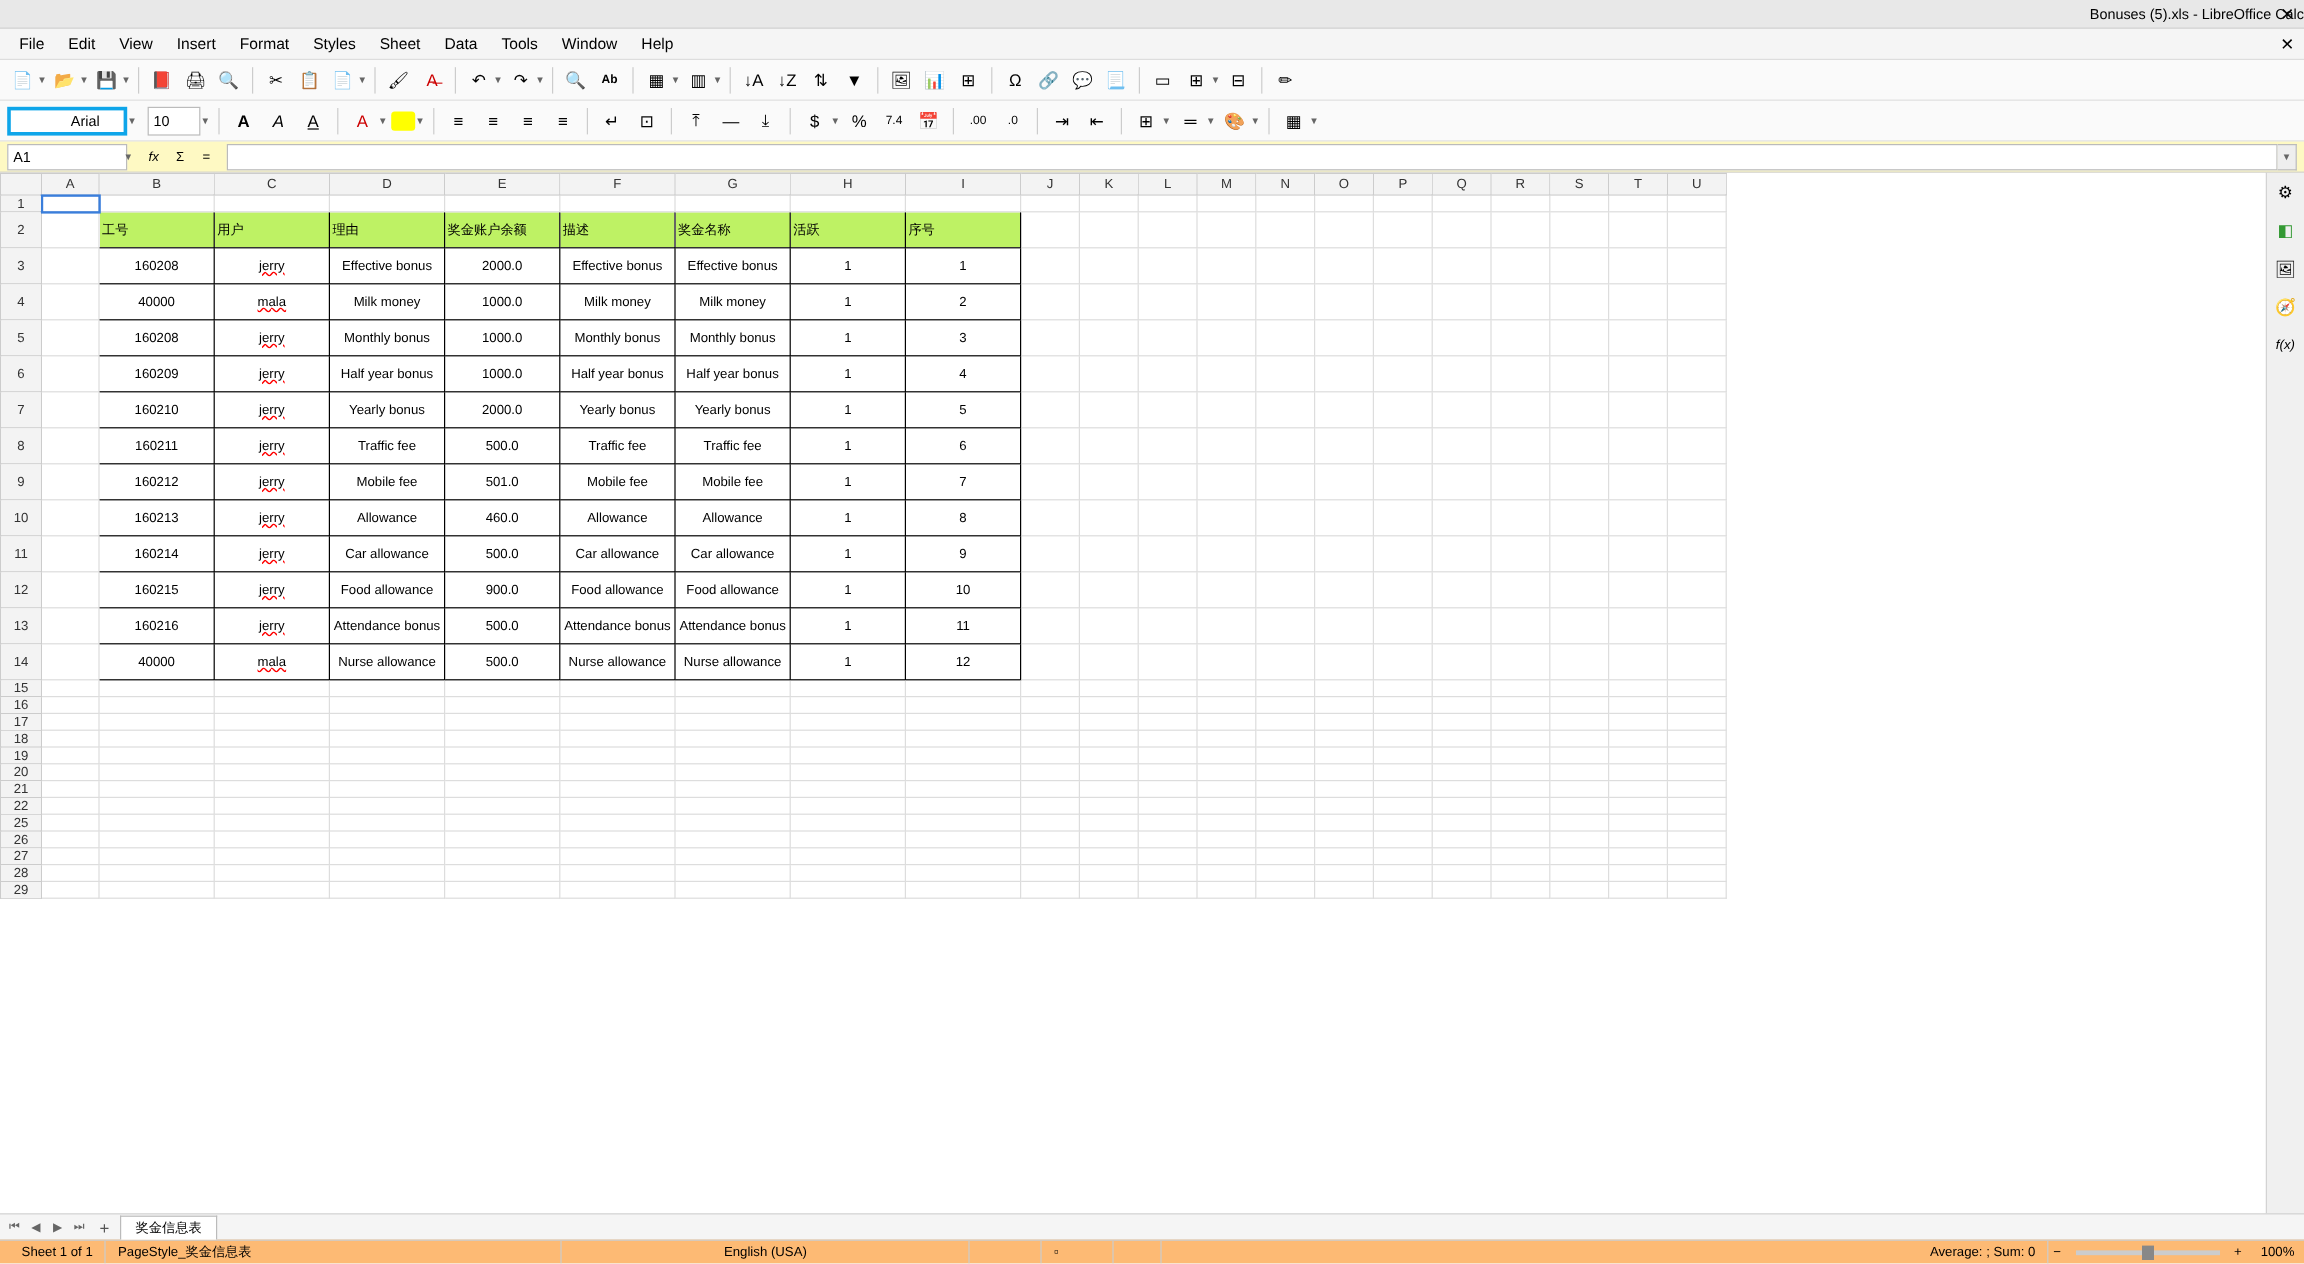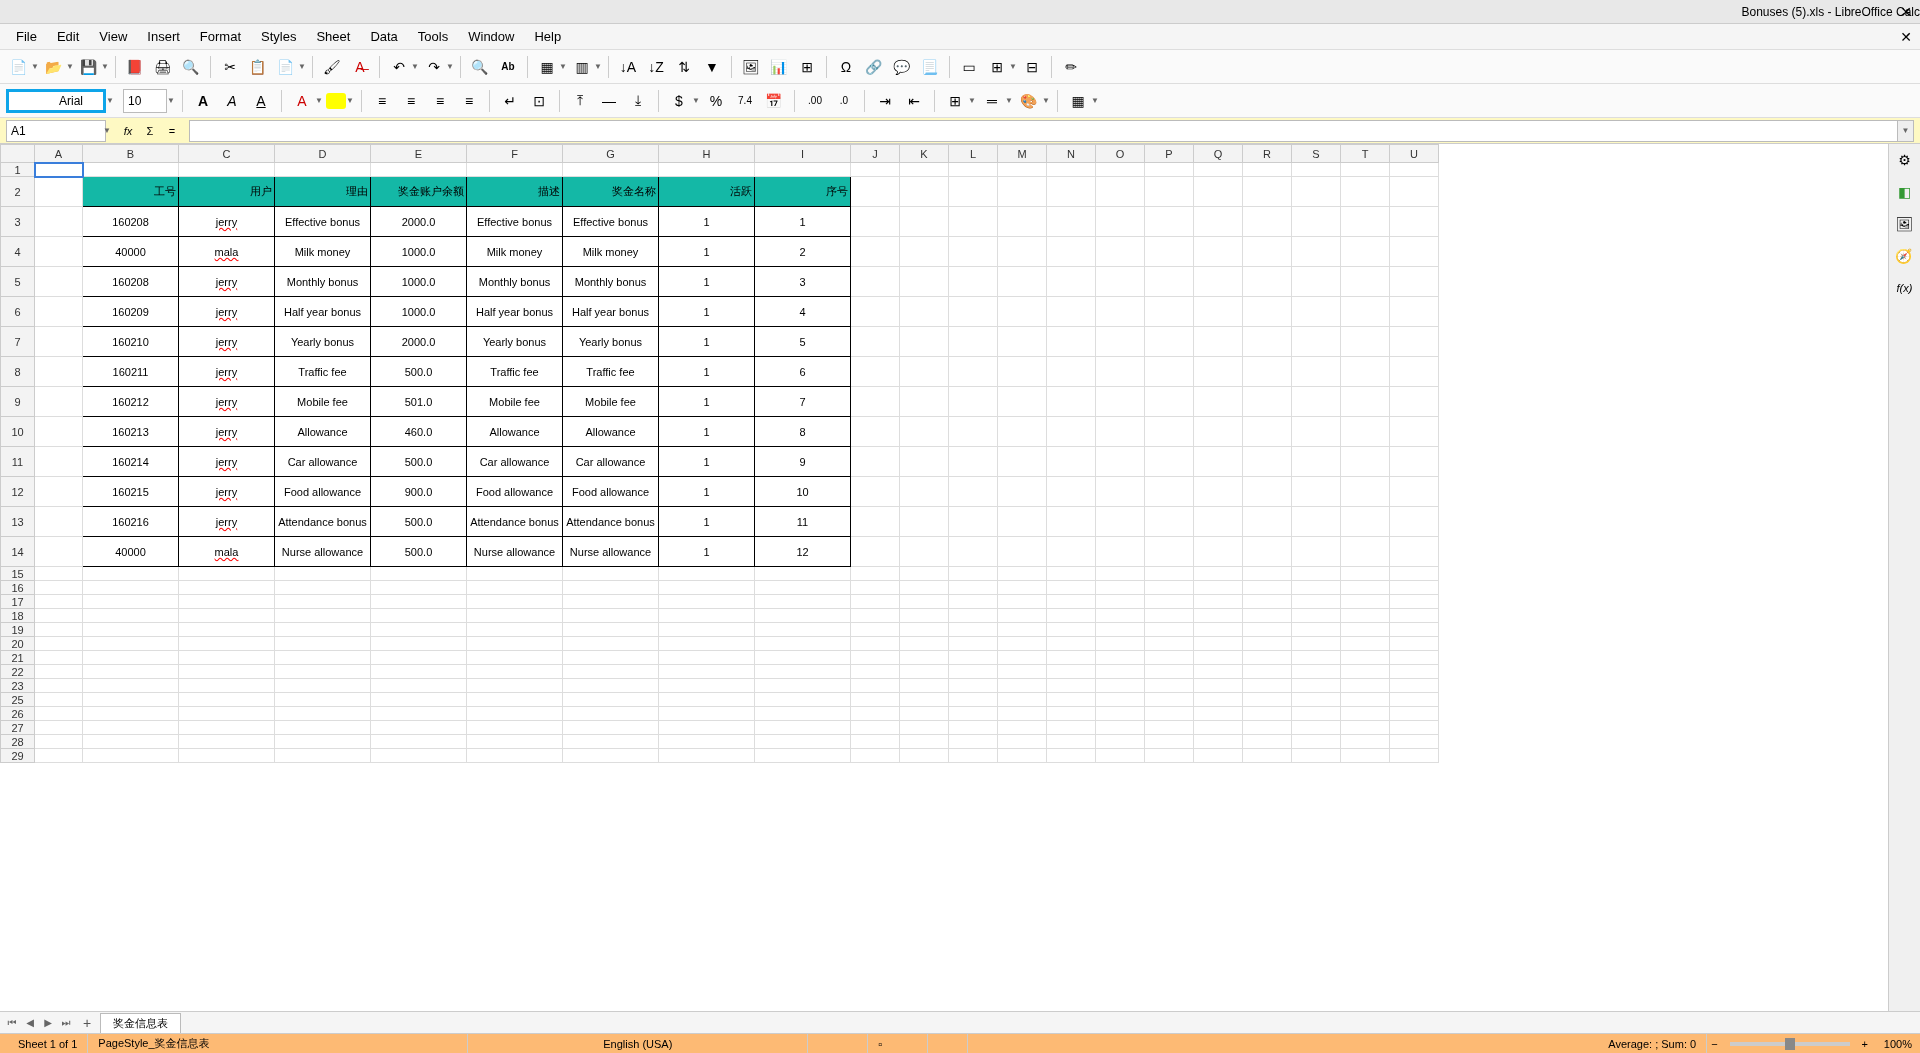--- a/index.html
+++ b/index.html
@@ -26,21 +26,21 @@
 .sheet-wrap { flex:1; overflow:auto; background:#fff; position:relative; }
 .sidebar { width:32px; background:#f0f0f0; border-left:1px solid #ccc; display:flex; flex-direction:column; align-items:center; padding-top:4px; gap:8px; }
 .sidebar .sb-btn { width:24px; height:24px; display:flex; align-items:center; justify-content:center; cursor:pointer; border-radius:3px; font-size:14px; }
 table.grid { border-collapse:collapse; table-layout:fixed; }
 table.grid th { background:#f3f3f3; border:1px solid #ccc; font-weight:normal; font-size:11px; color:#333; text-align:center; position:sticky; }
 table.grid th.colh { height:18px; top:0; }
 table.grid th.rowh { width:34px; left:0; }
 table.grid th.corner { width:34px; height:18px; top:0; left:0; z-index:2; }
 table.grid td { border:1px solid #ddd; height:14px; font-size:11px; padding:0 2px; overflow:hidden; white-space:nowrap; }
 table.grid tr.tall td { height:30px; }
-.hdr-cell { background:#14b8a6; border:1px solid #000 !important; text-align:right; font-size:11px; }
+.hdr-cell { background:#bef264; border:1px solid #000 !important; text-align:left; font-size:11px; }
 .data-cell { border:1px solid #000 !important; text-align:center; font-size:11px; background:#fff; }
 .spell-err { text-decoration:underline wavy red; }
 .active-cell { outline:2px solid #3a7edb; outline-offset:-1px; }
 .tabbar { height:22px; background:#f5f5f5; border-top:1px solid #ccc; display:flex; align-items:center; padding:0 4px; }
 .tab-nav { display:flex; gap:2px; }
 .tab-nav-btn { width:16px; height:16px; cursor:pointer; display:flex; align-items:center; justify-content:center; font-size:10px; color:#666; }
 .tab-add { width:18px; height:18px; cursor:pointer; display:flex; align-items:center; justify-content:center; font-size:14px; color:#555; margin:0 4px; }
 .sheet-tab { padding:2px 12px; background:#fff; border:1px solid #bbb; border-bottom:none; font-size:11px; cursor:pointer; }
 .statusbar { height:20px; background:#fdba74; border-top:1px solid #ccc; display:flex; align-items:center; font-size:11px; padding:0 8px; }
 .statusbar .sb-cell { padding:0 10px; border-right:1px solid #ccc; height:100%; display:flex; align-items:center; }
@@ -738,44 +738,20 @@
             <td class=""></td>
             <td class=""></td>
             <td class=""></td>
             <td class=""></td>
             <td class=""></td>
             <td class=""></td>
             <td class=""></td>
             <td class=""></td>
           </tr>
           <tr class="">
-            <th class="rowh">23</th>
-            <td class=""></td>
-            <td class=""></td>
-            <td class=""></td>
-            <td class=""></td>
-            <td class=""></td>
-            <td class=""></td>
-            <td class=""></td>
-            <td class=""></td>
-            <td class=""></td>
-            <td class=""></td>
-            <td class=""></td>
-            <td class=""></td>
-            <td class=""></td>
-            <td class=""></td>
-            <td class=""></td>
-            <td class=""></td>
-            <td class=""></td>
-            <td class=""></td>
-            <td class=""></td>
-            <td class=""></td>
-            <td class=""></td>
-          </tr>
-          <tr class="">
             <th class="rowh">25</th>
             <td class=""></td>
             <td class=""></td>
             <td class=""></td>
             <td class=""></td>
             <td class=""></td>
             <td class=""></td>
             <td class=""></td>
             <td class=""></td>
             <td class=""></td>

